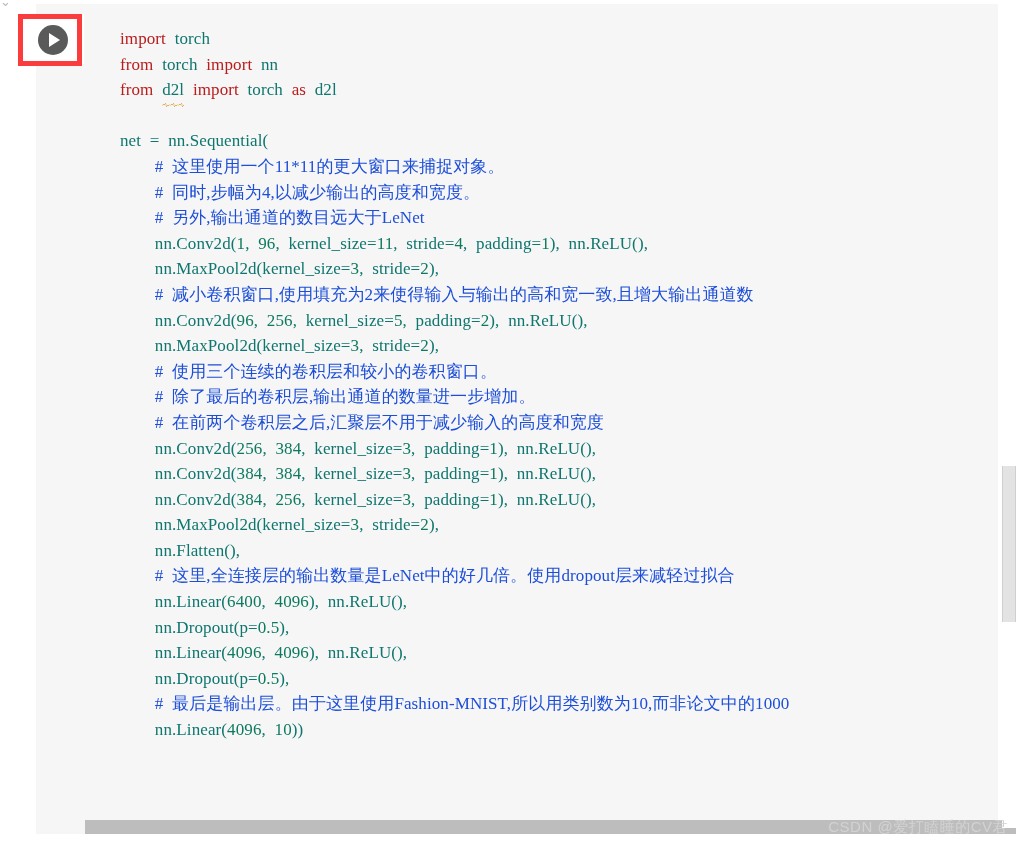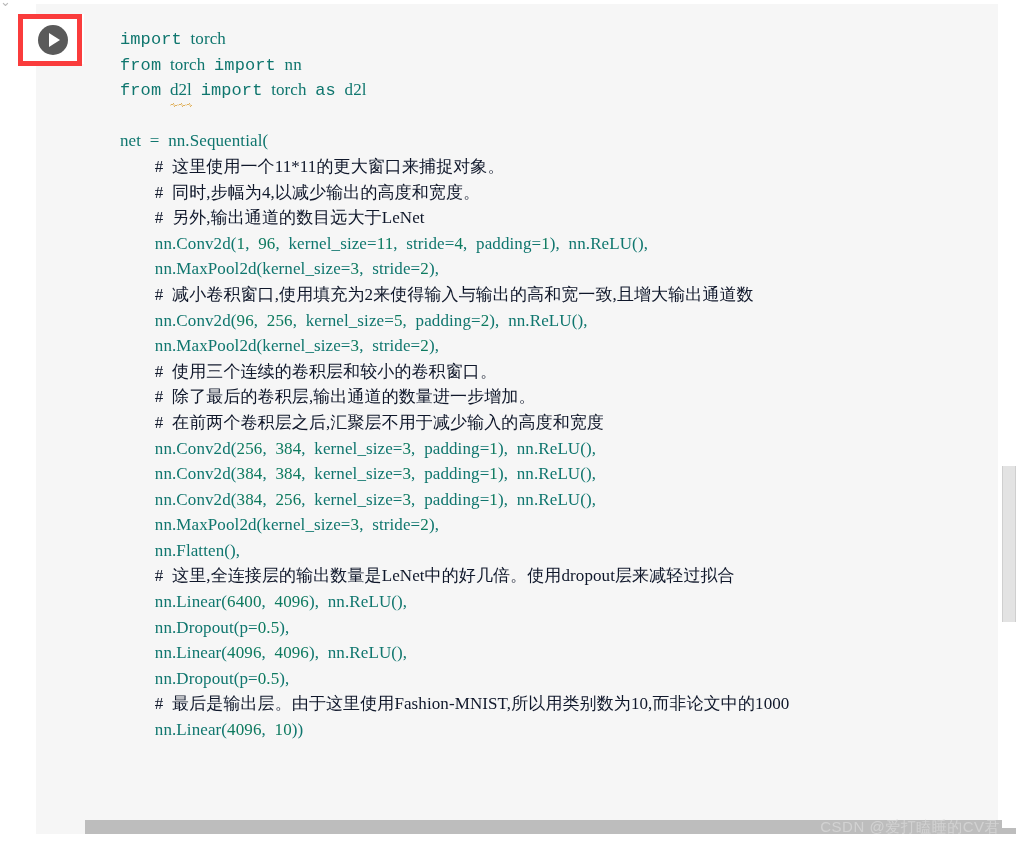--- a/index.html
+++ b/index.html
@@ -99,23 +99,23 @@
     width: 905px;
     white-space: pre;
     font-family: "Liberation Serif", "DejaVu Serif", serif;
     font-size: 17px;
     line-height: 25.6px;
     color: #303030;
     letter-spacing: 0.1px;
   }
   .code .ln { display: block; height: 25.6px; }
 
-  .kw   { color: #0f766e; font-family: Liberation Mono, monospace; }
+  .kw   { color: #b91c1c; }
   .num  { color: #0d7a5f; }
-  .cmt  { color: #0f172a; }
+  .cmt  { color: #1d4ed8; }
   .plain{ color: #0f766e; }
 
   .squig {
     position: relative;
     display: inline-block;
     border-bottom: 0;
   }
   .squig::after {
     content: "";
     position: absolute;
@@ -176,21 +176,21 @@
     top: 0px;
     width: 931px;
     height: 14px;
     background: #bdbdbd;
     cursor: pointer;
   }
 
   
   .watermark {
     position: absolute;
-    right: 16px;
+    right: 8px;
     top: 818px;
     font-family: "Liberation Sans", "DejaVu Sans", sans-serif;
     font-size: 15px;
     color: #d2d2d2;
     z-index: 12;
     white-space: nowrap;
     letter-spacing: 0.5px;
   }
 </style>
 </head>

